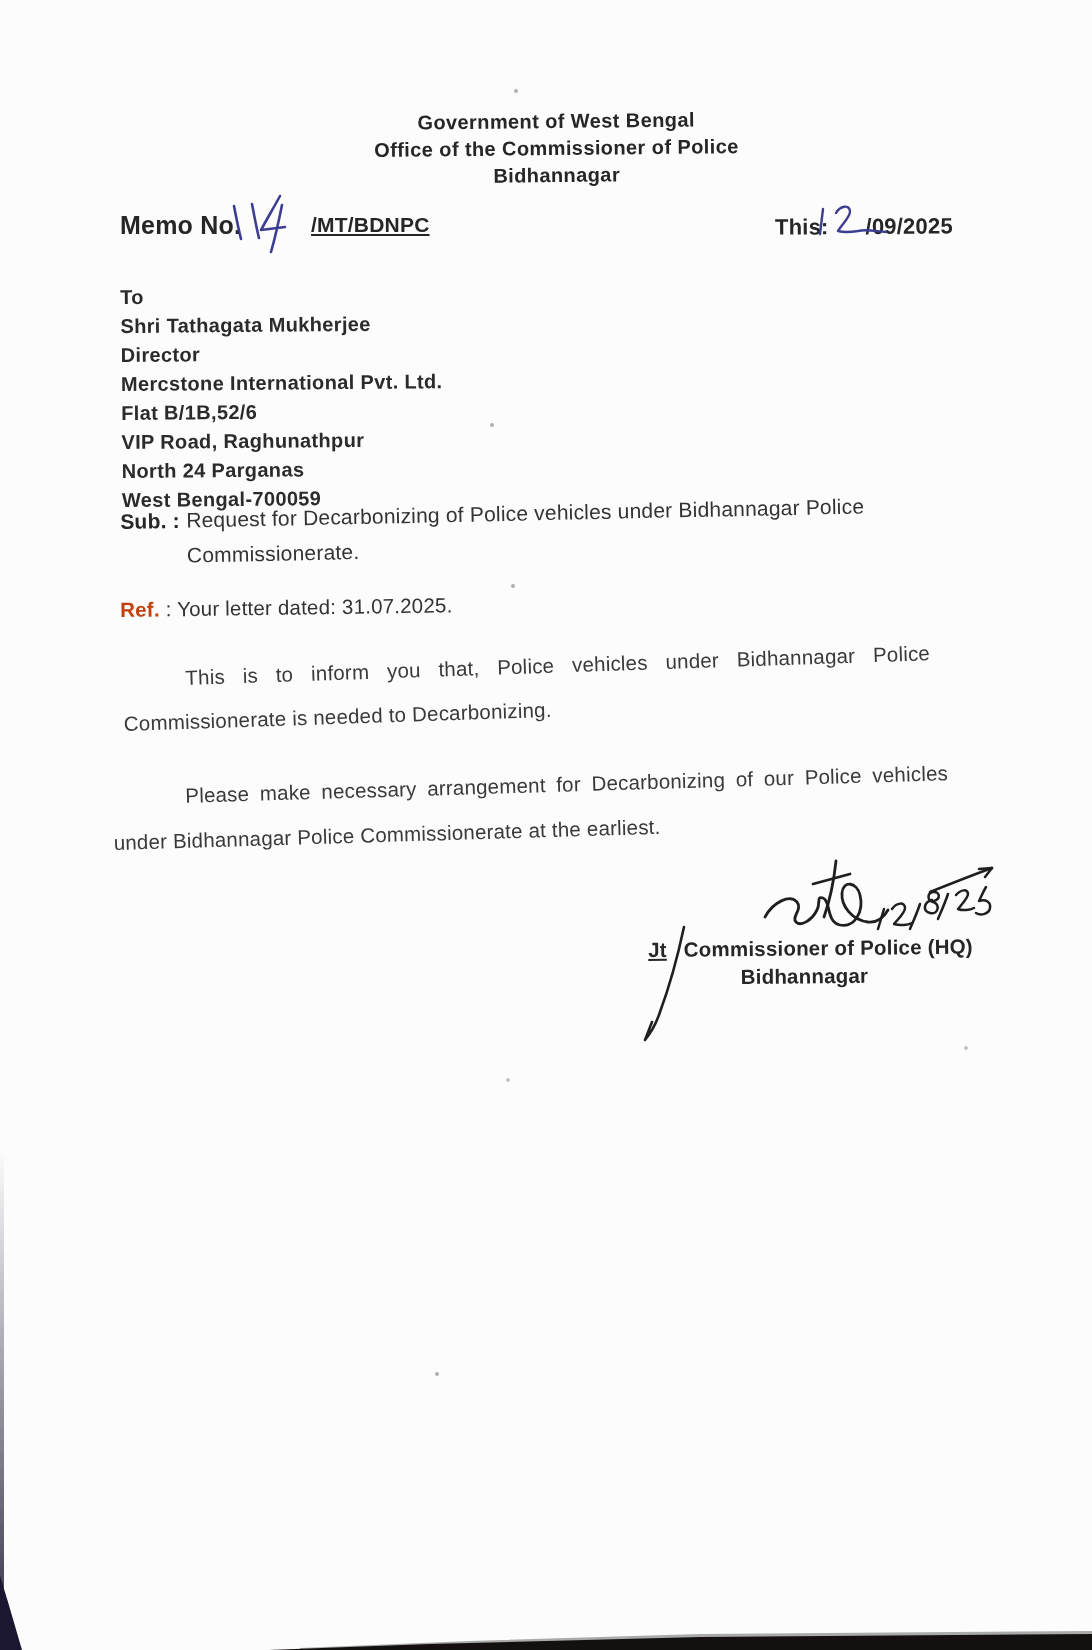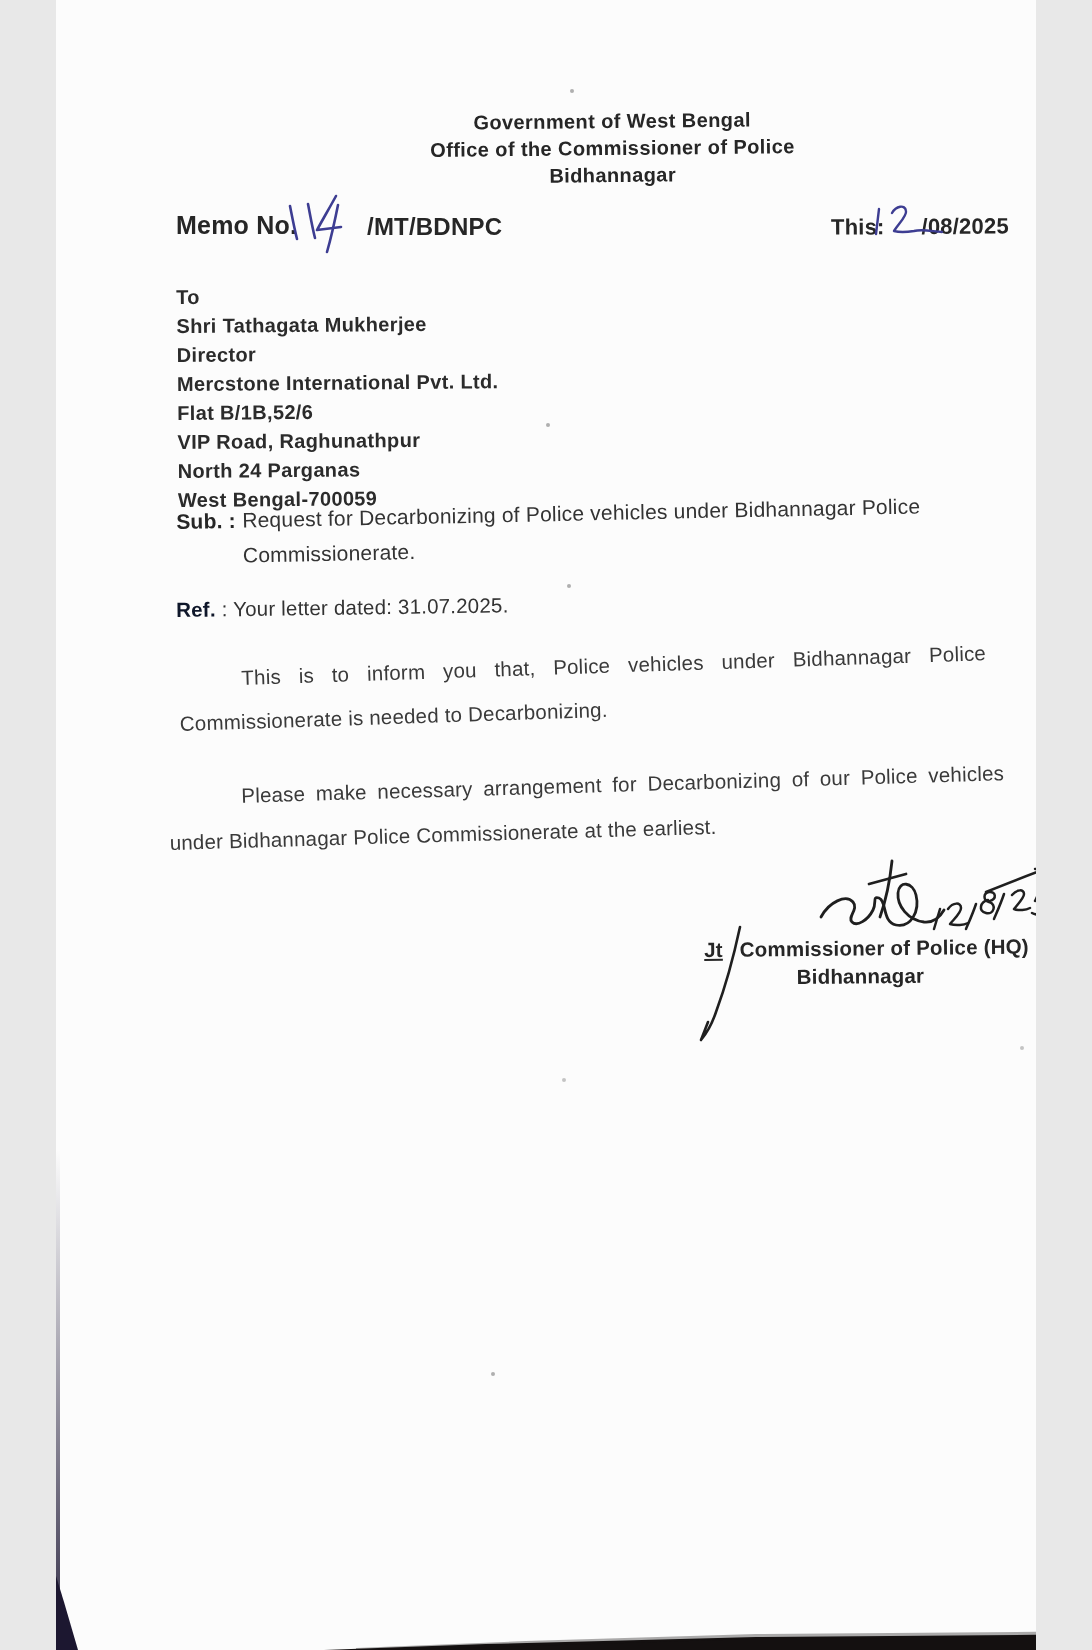--- a/index.html
+++ b/index.html
@@ -1,35 +1,35 @@
 <!DOCTYPE html>
 <html><head>
 <meta charset="utf-8">
 <style>
   html,body { margin:0; padding:0; background:#e8e8e8; }
   .page {
-    position:relative; width:980px; height:1650px; margin:0 auto;
+    position:relative; width:1092px; height:1650px; margin:0 auto;
     background:#fcfcfc; overflow:hidden;
     font-family:"Liberation Sans", sans-serif; color:#333;
   }
   
   .letterhead {
     position:absolute; left:10px; top:108px; width:1092px;
     text-align:center; font-weight:700; font-size:20px; line-height:27px;
     color:#262626; letter-spacing:0.4px;
     transform:rotate(-0.6deg); transform-origin:50% 0;
   }
   
   .memo-left {
     position:absolute; left:120px; top:211px; font-size:25px; color:#262626;
     display:flex; align-items:flex-start; letter-spacing:0.2px;
   }
   .memo-label { font-weight:700; }
   .memo-gap { display:inline-block; width:70px; }
-  .memo-suffix { font-weight:600; font-size:24px; padding-top:2px; }
+  .memo-suffix { font-weight:600; font-size:21px; padding-top:2px;text-decoration:underline; }
   .date-group {
     position:absolute; left:775px; top:214px; font-size:22px; color:#262626;
     display:flex; align-items:flex-start; letter-spacing:0.2px;
     transform:rotate(-0.4deg);
   }
   .date-label { font-weight:700; }
   .date-gap { display:inline-block; width:37px; }
   .date-rest { font-weight:600; }
   
   .recipient {
@@ -44,21 +44,21 @@
     transform:rotate(-1.2deg); transform-origin:0 0;
   }
   .sub-row { display:flex; }
   .sub-label { font-weight:700; color:#262626; width:66px; flex:0 0 66px; }
   .sub-line2 { margin-left:66px; margin-top:11px; }
   
   .reference {
     position:absolute; left:120px; top:598px; font-size:20.5px; color:#333;
     letter-spacing:0.2px; transform:rotate(-0.8deg); transform-origin:0 0;
   }
-  .ref-label { font-weight:700; color:#0f172a; margin-right:6px; }
+  .ref-label { font-weight:700; color:#c2410c; margin-right:6px; }
   
   .para { position:absolute; font-size:20.5px; color:#3a3a3a; letter-spacing:0.2px; }
   .para1 { left:122px; top:668px; width:812px; transform:rotate(-1.9deg); transform-origin:0 0; }
   .p1l1 { margin-left:63px; width:745px; text-align:justify; text-align-last:justify; white-space:nowrap0; }
   .p1l2 { margin-top:20px; }
   .para2 { left:112px; top:786px; width:838px; transform:rotate(-1.7deg); transform-origin:0 0; }
   .p2l1 { margin-left:73px; width:763px; text-align:justify; text-align-last:justify; }
   .p2l2 { margin-top:21px; }
   
   .sig-block {
@@ -85,21 +85,21 @@
 
   <div class="memo-left">
     <span class="memo-label">Memo No.</span>
     <span class="memo-gap"></span>
     <span class="memo-suffix">/MT/BDNPC</span>
   </div>
 
   <div class="date-group">
     <span class="date-label">This:</span>
     <span class="date-gap"></span>
-    <span class="date-rest">/08/2025</span>
+    <span class="date-rest">/09/2025</span>
   </div>
 
   <div class="recipient">
     <div>To</div>
     <div>Shri Tathagata Mukherjee</div>
     <div>Director</div>
     <div>Mercstone International Pvt. Ltd.</div>
     <div>Flat B/1B,52/6</div>
     <div>VIP Road, Raghunathpur</div>
     <div>North 24 Parganas</div>

